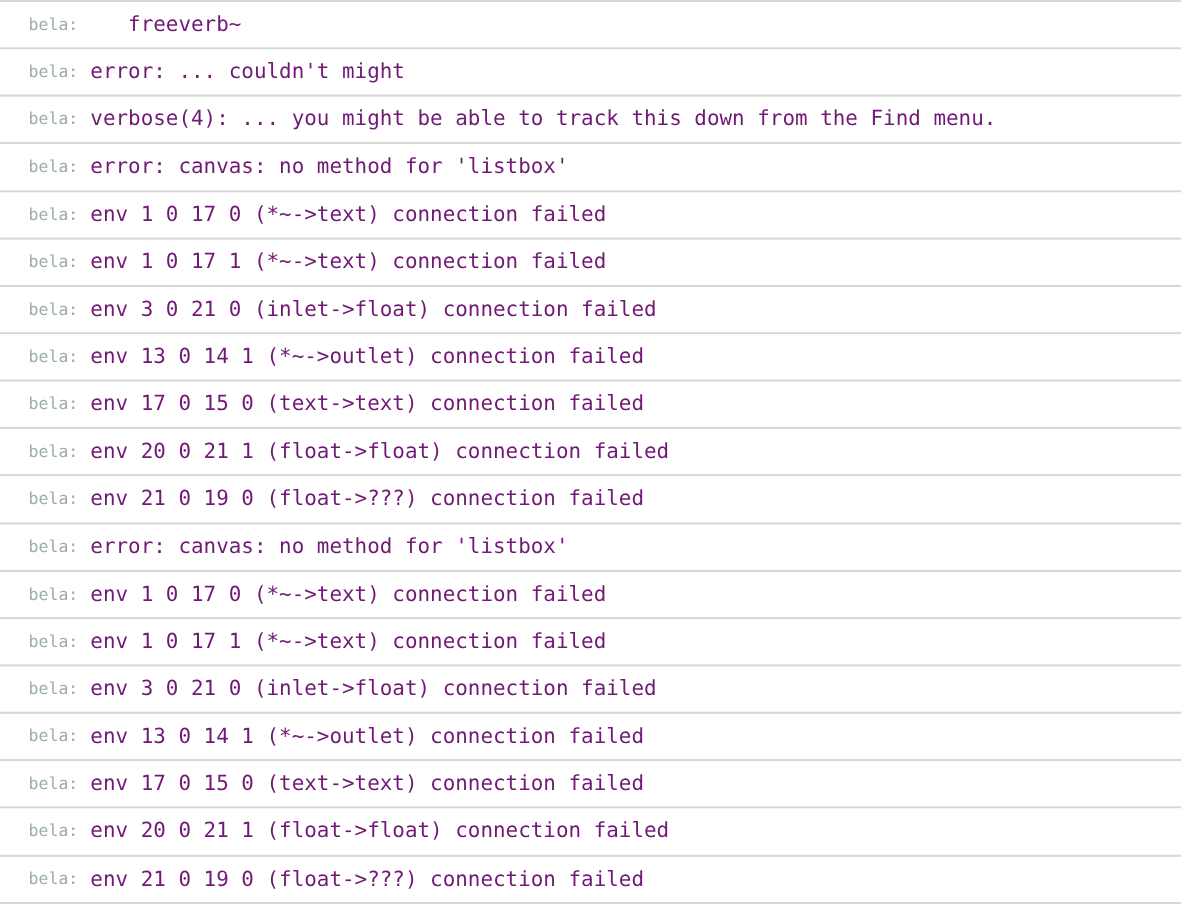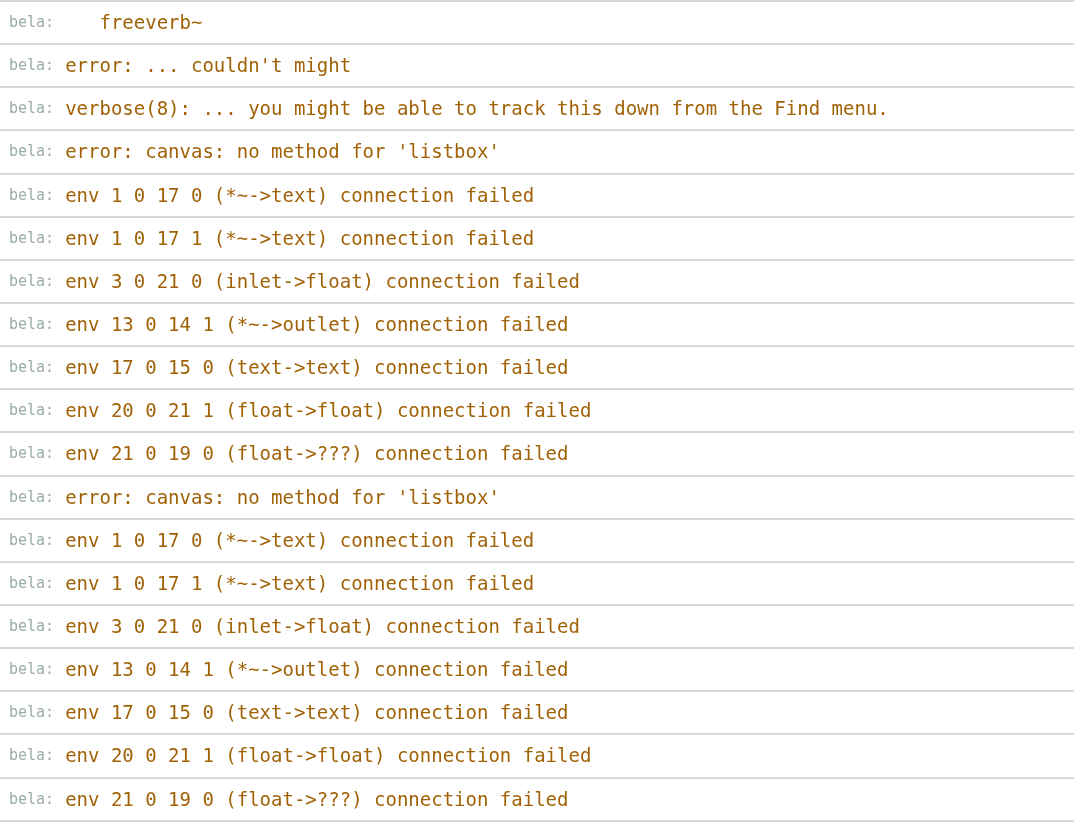--- a/index.html
+++ b/index.html
@@ -14,57 +14,57 @@
     background: #ffffff;
     border-top: 2px solid #d7d7d7;
     overflow: hidden;
   }
   .row {
     box-sizing: border-box;
     height: 43.15px;
     border-bottom: 2px solid #d7d7d7;
     display: flex;
     align-items: flex-start;
-    padding-left: 9px;
+    padding-left: 26px;
     background: #ffffff;
     white-space: pre;
     overflow: hidden;
   }
   .prefix {
     font-family: "DejaVu Sans Mono", "Liberation Mono", monospace;
     font-size: 15px;
     line-height: 41px;
     color: #9aacab;
     margin-right: 11px;
     flex: 0 0 auto;
   }
   .msg {
     font-family: "DejaVu Sans Mono", "Liberation Mono", monospace;
     font-size: 19px;
     line-height: 41px;
-    color: #a16207;
+    color: #701a75;
     white-space: pre;
     flex: 0 0 auto;
   }
 </style>
 </head>
 <body>
 
 <div class="console">
   <div class="row">
     <span class="prefix">bela:</span>
     <span class="msg">   freeverb~</span>
   </div>
   <div class="row">
     <span class="prefix">bela:</span>
     <span class="msg">error: ... couldn't might</span>
   </div>
   <div class="row">
     <span class="prefix">bela:</span>
-    <span class="msg">verbose(8): ... you might be able to track this down from the Find menu.</span>
+    <span class="msg">verbose(4): ... you might be able to track this down from the Find menu.</span>
   </div>
   <div class="row">
     <span class="prefix">bela:</span>
     <span class="msg">error: canvas: no method for 'listbox'</span>
   </div>
   <div class="row">
     <span class="prefix">bela:</span>
     <span class="msg">env 1 0 17 0 (*~-&gt;text) connection failed</span>
   </div>
   <div class="row">

